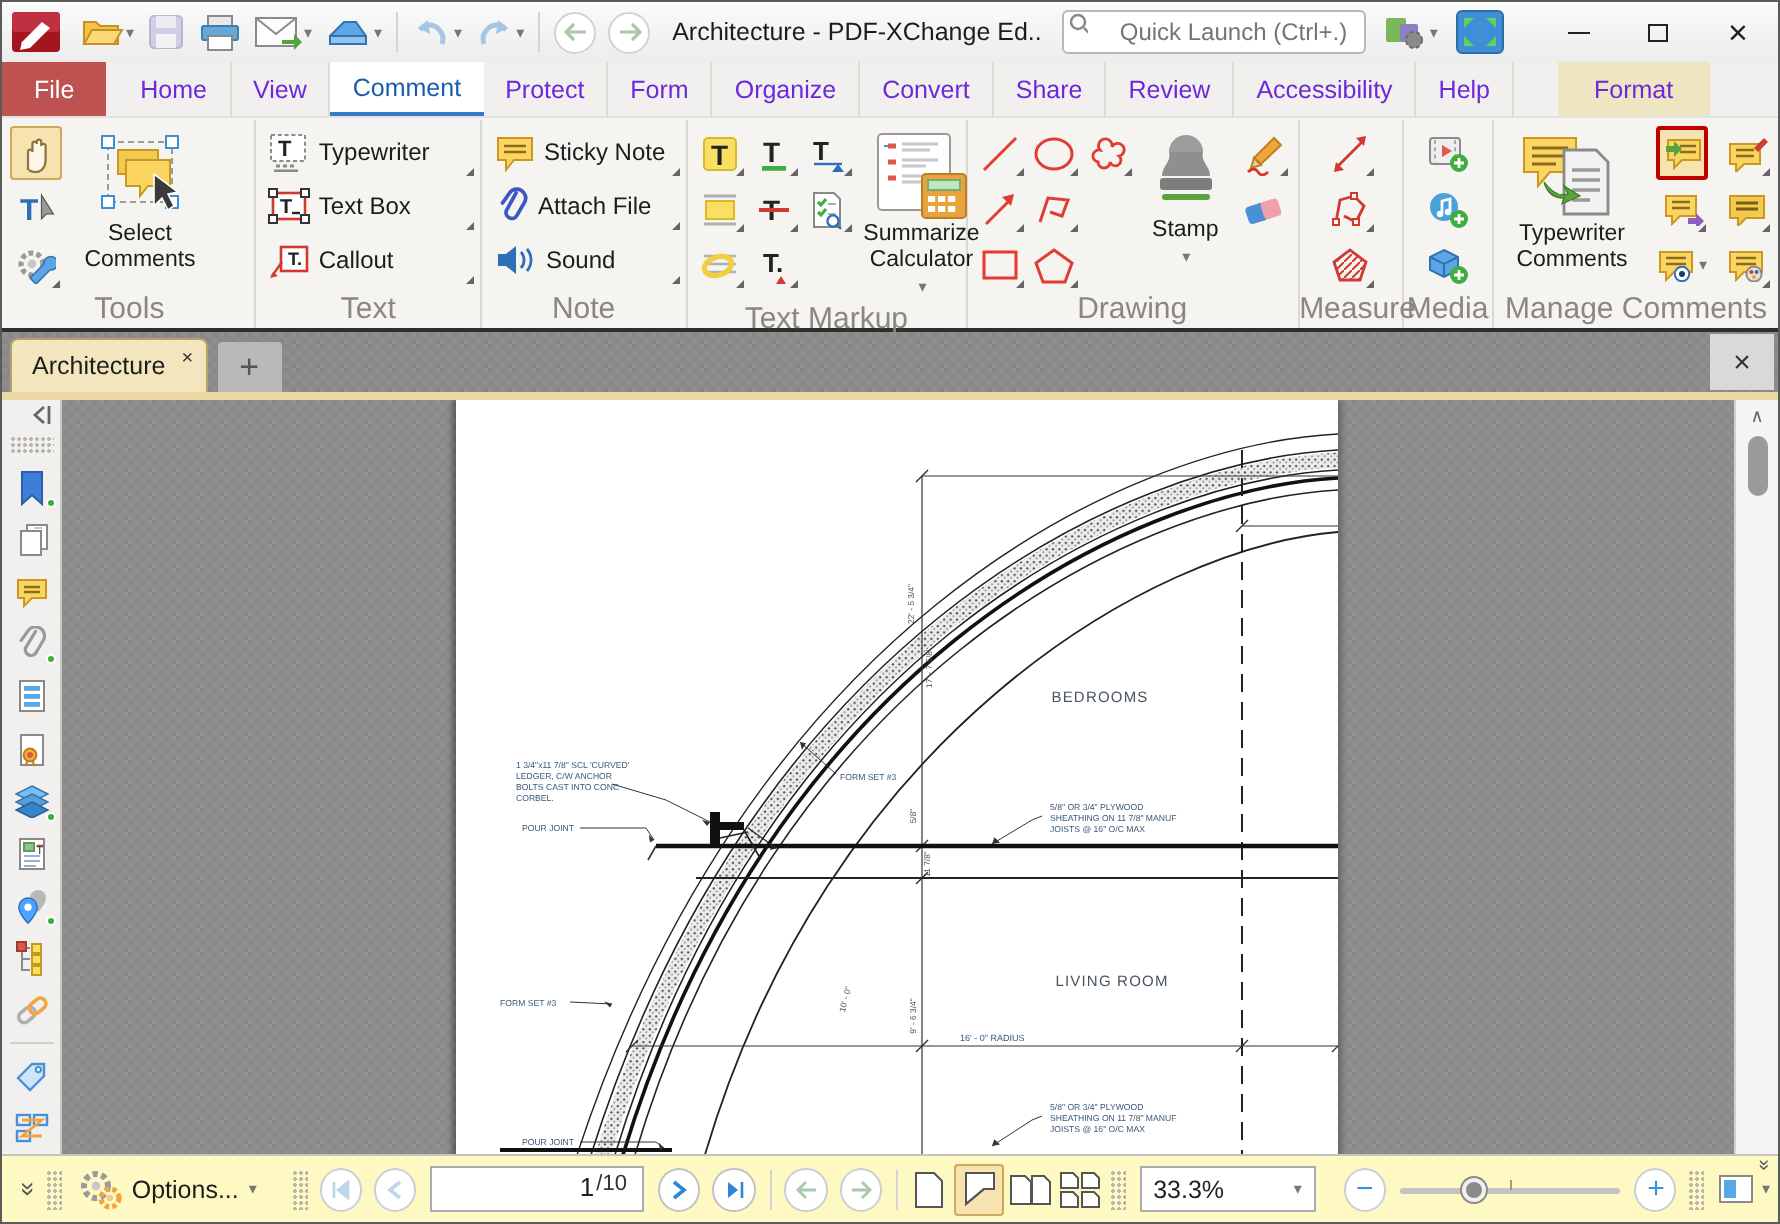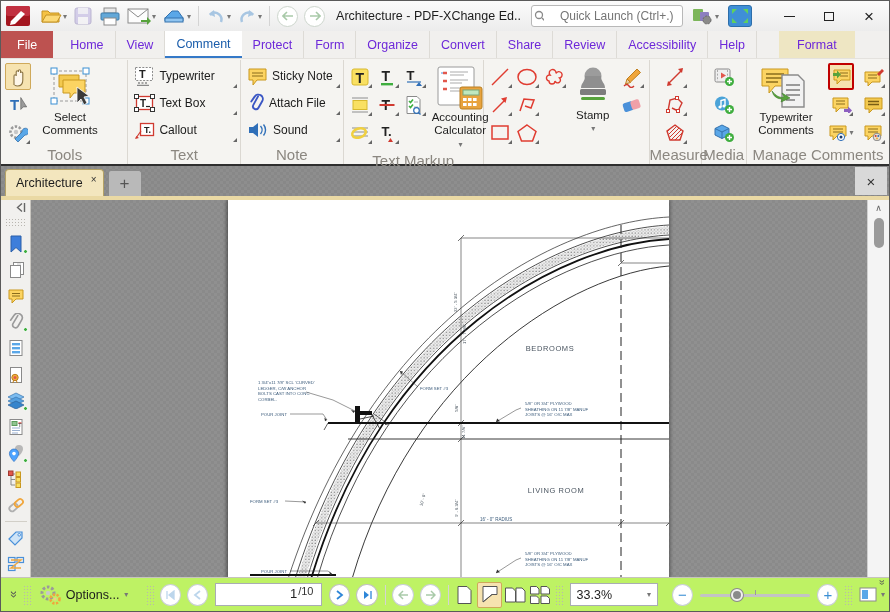--- a/index.html
+++ b/index.html
@@ -9,21 +9,21 @@
 
   
   .titlebar { height:30px; flex:0 0 30px; display:flex; align-items:center; background:linear-gradient(#fbfbfb,#ececec); padding:0 0 0 4px; }
   .appicon { width:26px; height:22px; margin-right:6px; }
   .qbtn { height:26px; display:flex; align-items:center; padding:0 3px; border-radius:2px; }
   .qbtn svg { display:block; }
   .ddv { font-size:8px; color:#777; margin-left:1px; }
   .vsep { width:1px; height:20px; background:#d4d4d4; margin:0 4px; }
   .circbtn { width:21px; height:21px; border:1.5px solid #cdd6cd; border-radius:50%; display:flex; align-items:center; justify-content:center; margin:0 3px; background:#fff; }
   .titletext { margin:0 10px 0 8px; color:#1c1c1c; font-size:12.5px; white-space:nowrap; }
-  .qlaunch { width:152px; height:22px; border:1px solid #b8b8b8; border-radius:3px; background:#fff; display:flex; align-items:center; padding:0 2px; gap:16px; }
+  .qlaunch { width:152px; height:22px; border:1px solid #b8b8b8; border-radius:3px; background:#fff; display:flex; padding:0 2px; gap:16px; }
   .qlaunch input { border:none; outline:none; width:120px; font-size:12px; color:#555; font-family:"Liberation Sans",sans-serif; background:transparent; }
   .winctl { display:flex; align-items:center; margin-left:auto; }
   .winbtn { width:40px; height:28px; display:flex; align-items:center; justify-content:center; color:#222; }
   .minglyph { width:11px; height:0; border-top:1.6px solid #222; display:block; }
   .maxglyph { width:10px; height:9px; border:1.5px solid #222; display:block; }
   .closeglyph { font-size:17px; line-height:1; }
   .fsbtn { width:24px; height:22px; background:#3f8fd6; border:1px solid #2d6eaa; border-radius:3px; margin:0 6px; }
 
   
   .tabrow { height:28px; flex:0 0 28px; display:flex; align-items:stretch; background:#f1f0ee; border-bottom:1px solid #e4e2de; }
@@ -66,21 +66,21 @@
   .sb-div { width:22px; height:1px; background:#d2cfc8; margin:3px 0; }
 
   .canvas { flex:1; position:relative; background:#909090; background-image:linear-gradient(45deg,#8a8a8a 25%,transparent 25%,transparent 75%,#8a8a8a 75%),linear-gradient(45deg,#8a8a8a 25%,transparent 25%,transparent 75%,#8a8a8a 75%); background-size:6px 6px; background-position:0 0,3px 3px; overflow:hidden; }
   .page { position:absolute; left:197px; top:0; width:441px; height:379px; background:#fff; box-shadow:-2px 0 3px rgba(0,0,0,.35), 2px 0 3px rgba(0,0,0,.25); }
 
   .vscroll { width:22px; flex:0 0 22px; background:#f4f4f4; border-left:1px solid #d0d0d0; display:flex; flex-direction:column; align-items:center; }
   .vs-up { height:16px; display:flex; align-items:center; justify-content:center; color:#666; font-size:9px; width:100%; }
   .vs-thumb { width:10px; height:30px; background:#9a9a9a; border-radius:6px; margin-top:2px; }
 
   
-  .statusbar { height:34px; flex:0 0 34px; background:#bef264; border-top:1px solid #c6c3bd; display:flex; align-items:center; padding:0 4px; position:relative; }
+  .statusbar { height:34px; flex:0 0 34px; background:#fef9c3; border-top:1px solid #c6c3bd; display:flex; align-items:center; padding:0 4px; position:relative; }
   .grip { width:8px; height:20px; background-image:radial-gradient(#b9b6b0 1px, transparent 1px); background-size:3px 3px; margin:0 3px; }
   .dchev { display:inline-block; transform:rotate(-90deg); color:#555; font-size:13px; margin:0 4px; }
   .opts { display:flex; align-items:center; gap:4px; font-size:12.5px; color:#1c1c1c; padding:2px 4px; }
   .navc { width:22px; height:22px; border-radius:50%; border:1.5px solid #c9cfd6; display:flex; align-items:center; justify-content:center; margin:0 3px; background:#fff; }
   .pagebox { width:112px; height:23px; border:1px solid #a9adb3; background:#fff; display:flex; align-items:baseline; justify-content:flex-end; padding:2px 8px 0 4px; gap:1px; margin:0 4px; }
   .pagebox .cur { font-size:13px; }
   .pagebox .tot { font-size:11px; color:#333; position:relative; top:-3px; }
   .zoomsel { width:92px; height:23px; border:1px solid #a9adb3; background:#fff; display:flex; align-items:center; justify-content:space-between; padding:0 6px; margin:0 4px; font-size:12.5px;gap:12px; }
   .layoutbtn { width:26px; height:26px; display:flex; align-items:center; justify-content:center; border-radius:2px; border:1px solid transparent; }
   .layoutbtn.sel { background:#f6e3b0; border:1px solid #cfa95a; }
@@ -403,21 +403,21 @@
             <rect x="29" y="25" width="16" height="5" fill="#bfe8bf" stroke="#7aa87a"></rect>
             <g fill="#fff">
                 <rect x="29" y="33" width="3.6" height="3"></rect>
                 <rect x="34" y="33" width="3.6" height="3"></rect>
                 <rect x="39" y="33" width="3.6" height="3"></rect>
                 <rect x="29" y="38" width="3.6" height="3"></rect>
                 <rect x="34" y="38" width="3.6" height="3"></rect>
                 <rect x="39" y="38" width="3.6" height="3"></rect>
               </g>
           </svg>
-          <span><span>Accounting</span></span>
+          <span><span>Summarize</span></span>
           <span><span>Calculator</span> <span class="ddv">▾</span></span>
         </span>
       </div>
       <div class="glabel">Text Markup</div>
     </div>
 
     <div class="group" style="width:168px">
       <div class="gbody">
         <div class="mgrid shapeic" style="grid-template-columns:26px 26px 26px">
           <span class="sbtn ddc">
@@ -480,20 +480,21 @@
           <span class="sbtn">
               <svg width="22" height="16">
                 <g transform="rotate(-18 11 8)">
                   <rect x="2" y="4" width="10" height="9" rx="2" fill="#4a90d9"></rect>
                   <rect x="10" y="4" width="9" height="9" rx="2" fill="#f0a0a8"></rect>
                 </g>
               </svg>
             </span>
         </div>
       </div>
+      <div class="glabel">Drawing</div>
     </div>
 
     <div class="group" style="width:52px">
       <div class="gbody" style="justify-content:center">
         <div class="tcol">
           <span class="sbtn ddc">
               <svg width="20" height="20">
                 <path d="M4 16 L16 4" stroke="#d03a30" stroke-width="1.4"></path>
                 <path d="M13 2 l5-1 -1 5z" fill="#d03a30"></path>
                 <path d="M7 18 l-5 1 1-5z" fill="#d03a30"></path>

